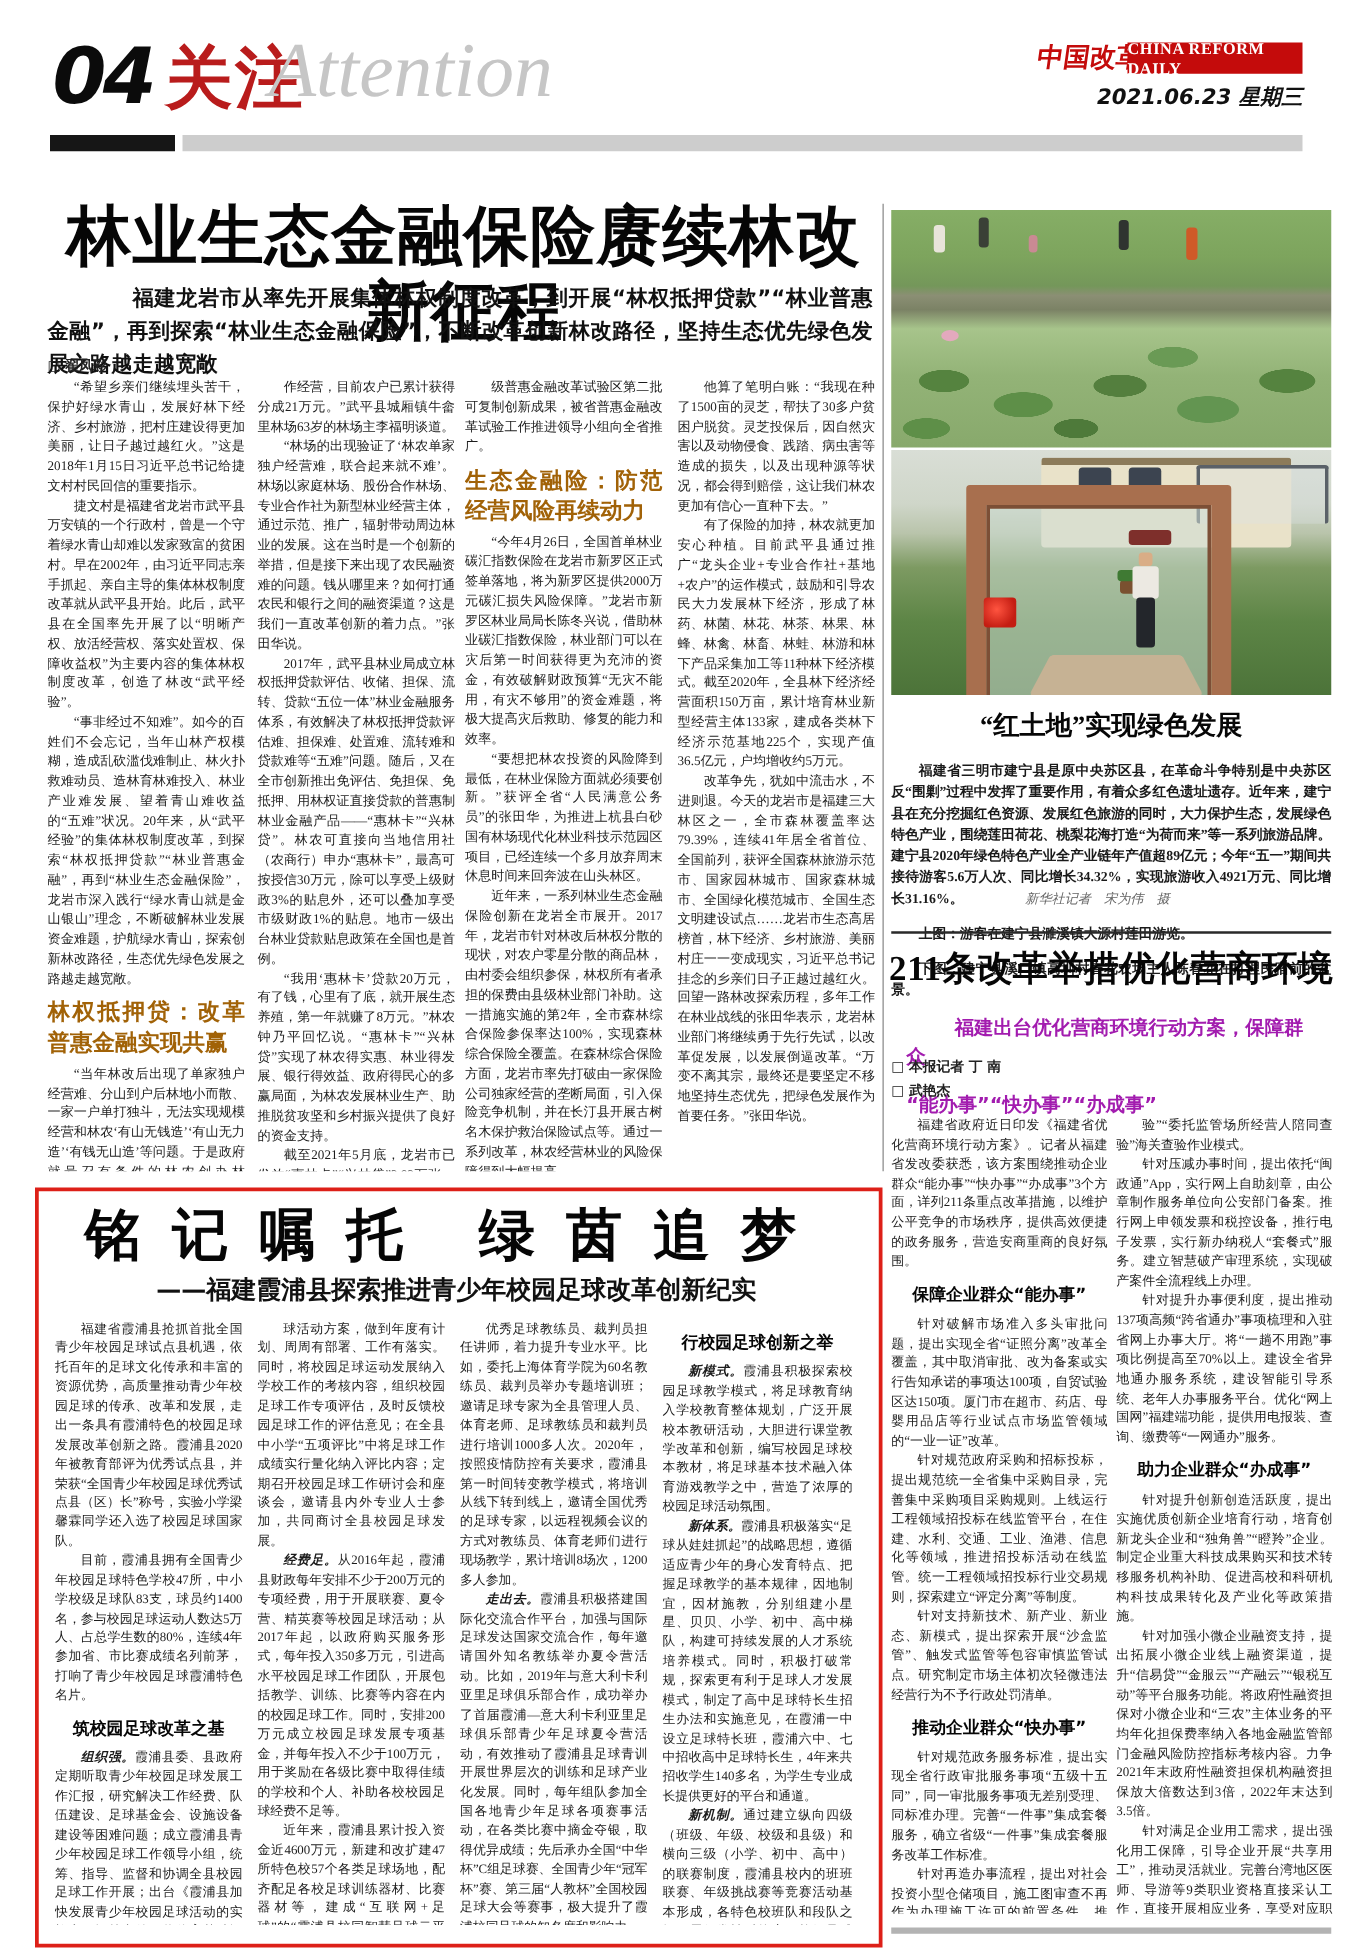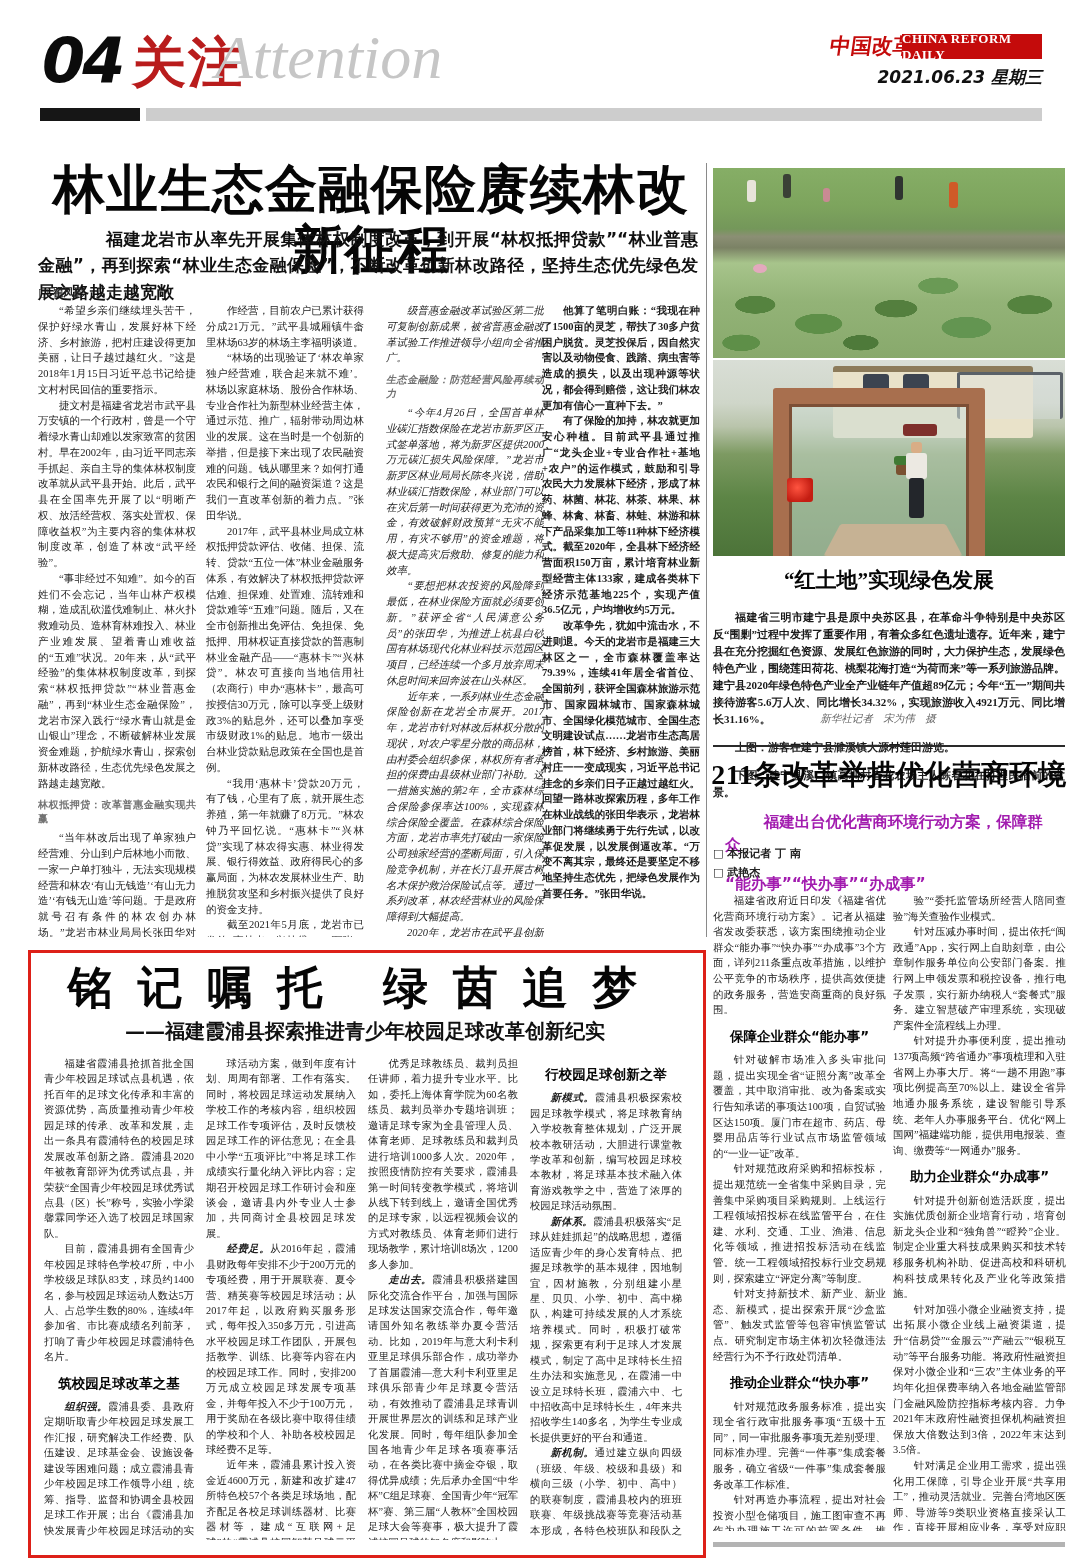--- a/index.html
+++ b/index.html
@@ -30,32 +30,32 @@
   .main-hl{left:33px;top:160px;width:676px;text-align:center;font-size:52px;font-weight:900;
            letter-spacing:1px;line-height:1.15;font-family:"Liberation Serif",serif;color:#060606;}
   .main-sub{left:38px;top:226px;width:660px;font-size:17px;font-weight:bold;line-height:1.55;
             text-align:justify;text-indent:4em;font-family:"DejaVu Sans",sans-serif;color:#111;}
   .byline{font-size:11px;font-weight:bold;font-family:"DejaVu Sans",sans-serif;color:#222;}
   .main-byline{left:38px;top:285px;width:160px;}
 
   .col{overflow:hidden;text-align:justify;font-size:10.5px;line-height:1.5;color:#1c1c1c;}
   .col p{margin:0;}
   .t-p{text-indent:2em;}
-  .t-h{font-weight:bold;font-size:10px;line-height:1.35;margin:7px 0 5px !important;
-       font-family:"DejaVu Sans",sans-serif;color:#737373;}
+  .t-h{font-weight:bold;font-size:18px;line-height:1.35;margin:7px 0 5px !important;
+       font-family:"DejaVu Sans",sans-serif;color:#a16207;}
   .t-hc{font-weight:bold;font-size:13.5px;text-align:center;margin:8px 0 6px !important;
         font-family:"DejaVu Sans",sans-serif;color:#060606;}
   .t-lead{text-indent:2em;}
   .t-lead b{font-style:italic;}
   .t-line{text-indent:0;}
 
   .mcol1{left:38px;top:303px;width:158px;height:634px;}
   .mcol2{left:206px;top:303px;width:158px;height:634px;}
-  .mcol3{left:386px;top:303px;width:158px;height:634px;font-style:italic;}
-  .mcol4{left:542px;top:303px;width:158px;height:634px;font-weight:bold;}
+  .mcol3{left:372px;top:303px;width:158px;height:634px;}
+  .mcol4{left:542px;top:303px;width:158px;height:634px;}
 
   .vrule{left:706px;top:163px;width:1px;height:774px;background:#8a8a8a;}
 
   
   .photo{left:713px;width:352px;overflow:hidden;}
   #photo1{top:168px;height:190px;
     background:
       radial-gradient(34px 15px at 12% 72%,#55833f 0 58%,transparent 60%),
       radial-gradient(40px 17px at 30% 82%,#5e8f48 0 58%,transparent 60%),
       radial-gradient(36px 15px at 52% 74%,#547f3e 0 58%,transparent 60%),

